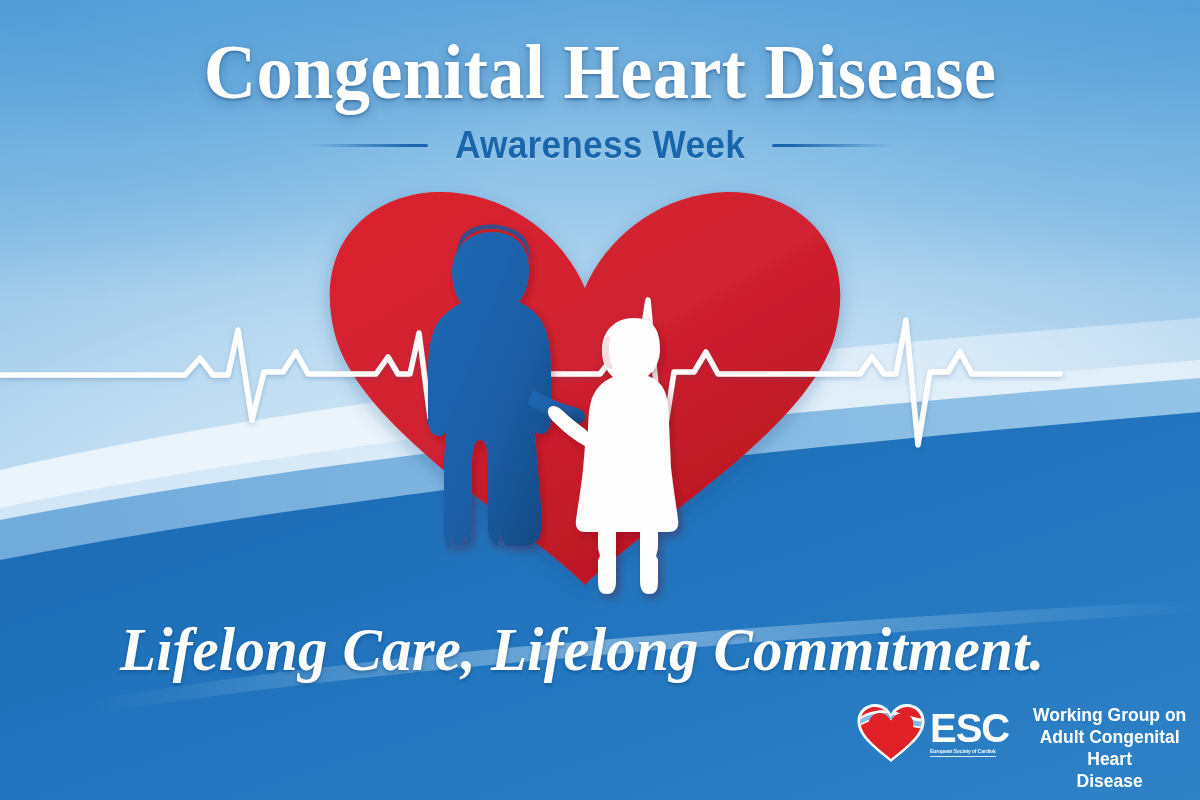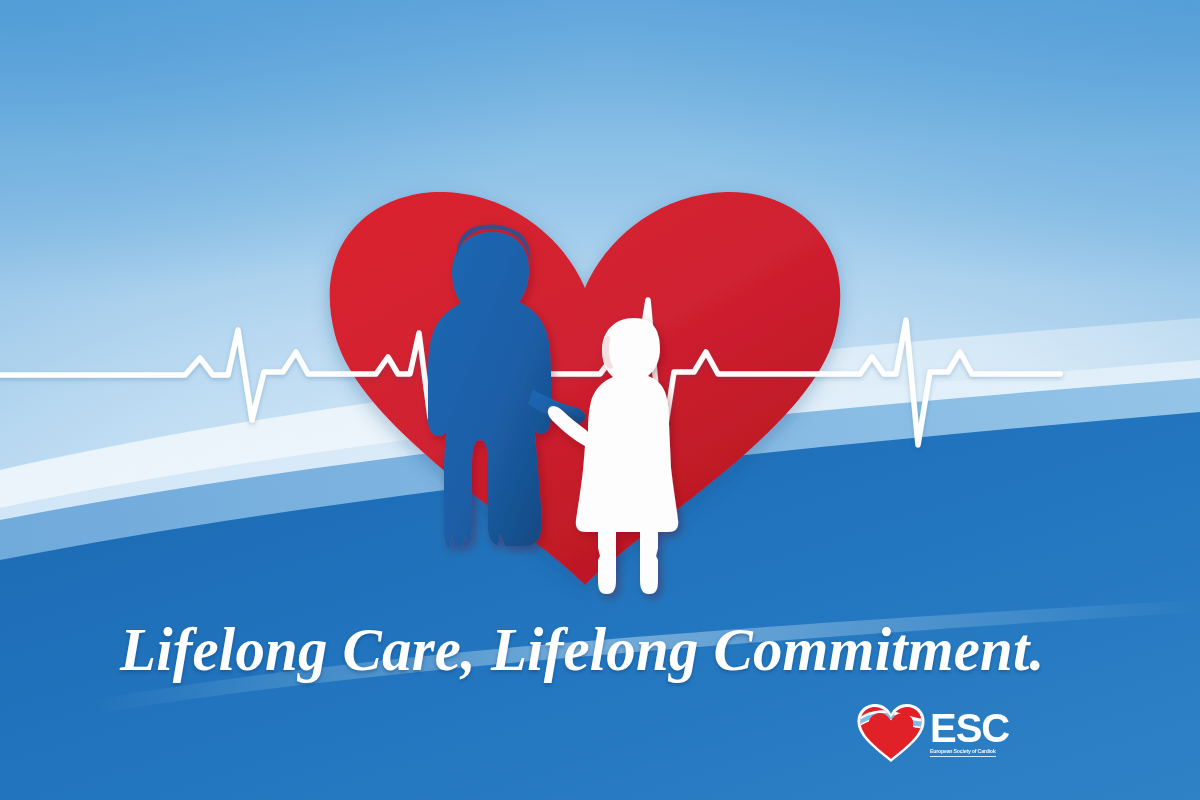--- a/index.html
+++ b/index.html
@@ -204,20 +204,28 @@
 
     <path d="M0,508 C340,436 760,396 1200,360 L1200,424 C770,456 340,498 0,566 Z" fill="url(#wv2)"></path>
 
     <path d="M0,520 C350,452 770,412 1200,378 L1200,452 C780,486 350,530 0,600 Z" fill="url(#wv3)"></path>
 
     <path d="M0,560 C350,492 780,448 1200,412 L1200,800 L0,800 Z" fill="url(#wv4)"></path>
 
     <path d="M90,700 C330,660 620,632 1200,600 L1200,612 C620,648 330,676 90,714 Z" fill="url(#wvstreak)"></path>
   </svg>
 
+  <div class="title-block">
+    <div class="main-title">Congenital Heart Disease</div>
+    <div class="sub-title-row">
+      <span class="rule left"></span>
+      <span class="sub-title">Awareness Week</span>
+      <span class="rule right"></span>
+    </div>
+  </div>
 
   <svg class="art" viewBox="0 0 1200 800">
     <defs>
       <linearGradient id="heartGrad" x1="0.15" y1="0" x2="0.9" y2="1">
         <stop offset="0" stop-color="#d9242f"></stop>
         <stop offset="0.45" stop-color="#cf2030"></stop>
         <stop offset="1" stop-color="#b3141f"></stop>
       </linearGradient>
       <linearGradient id="manGrad" x1="0" y1="0" x2="1" y2="1">
         <stop offset="0" stop-color="#1f68b3"></stop>
@@ -357,15 +365,18 @@
 
         <path d="M35,50 C29,45 15,35 13,25 C11,16 18,11 24,11
                  C29,11 33,15 35,19 C37,15 41,11 46,11
                  C52,11 59,16 57,25 C55,35 41,45 35,50 Z" fill="#e02128"></path>
       </svg>
       <div class="esc-wordmark">
         <span class="esc-letters">ESC</span>
         <span class="esc-sub">European Society of Cardiology</span>
       </div>
     </div>
+    <div class="wg-text">Working Group on
+Adult Congenital Heart
+Disease</div>
   </div>
 
 </div>
 
 </body></html>

